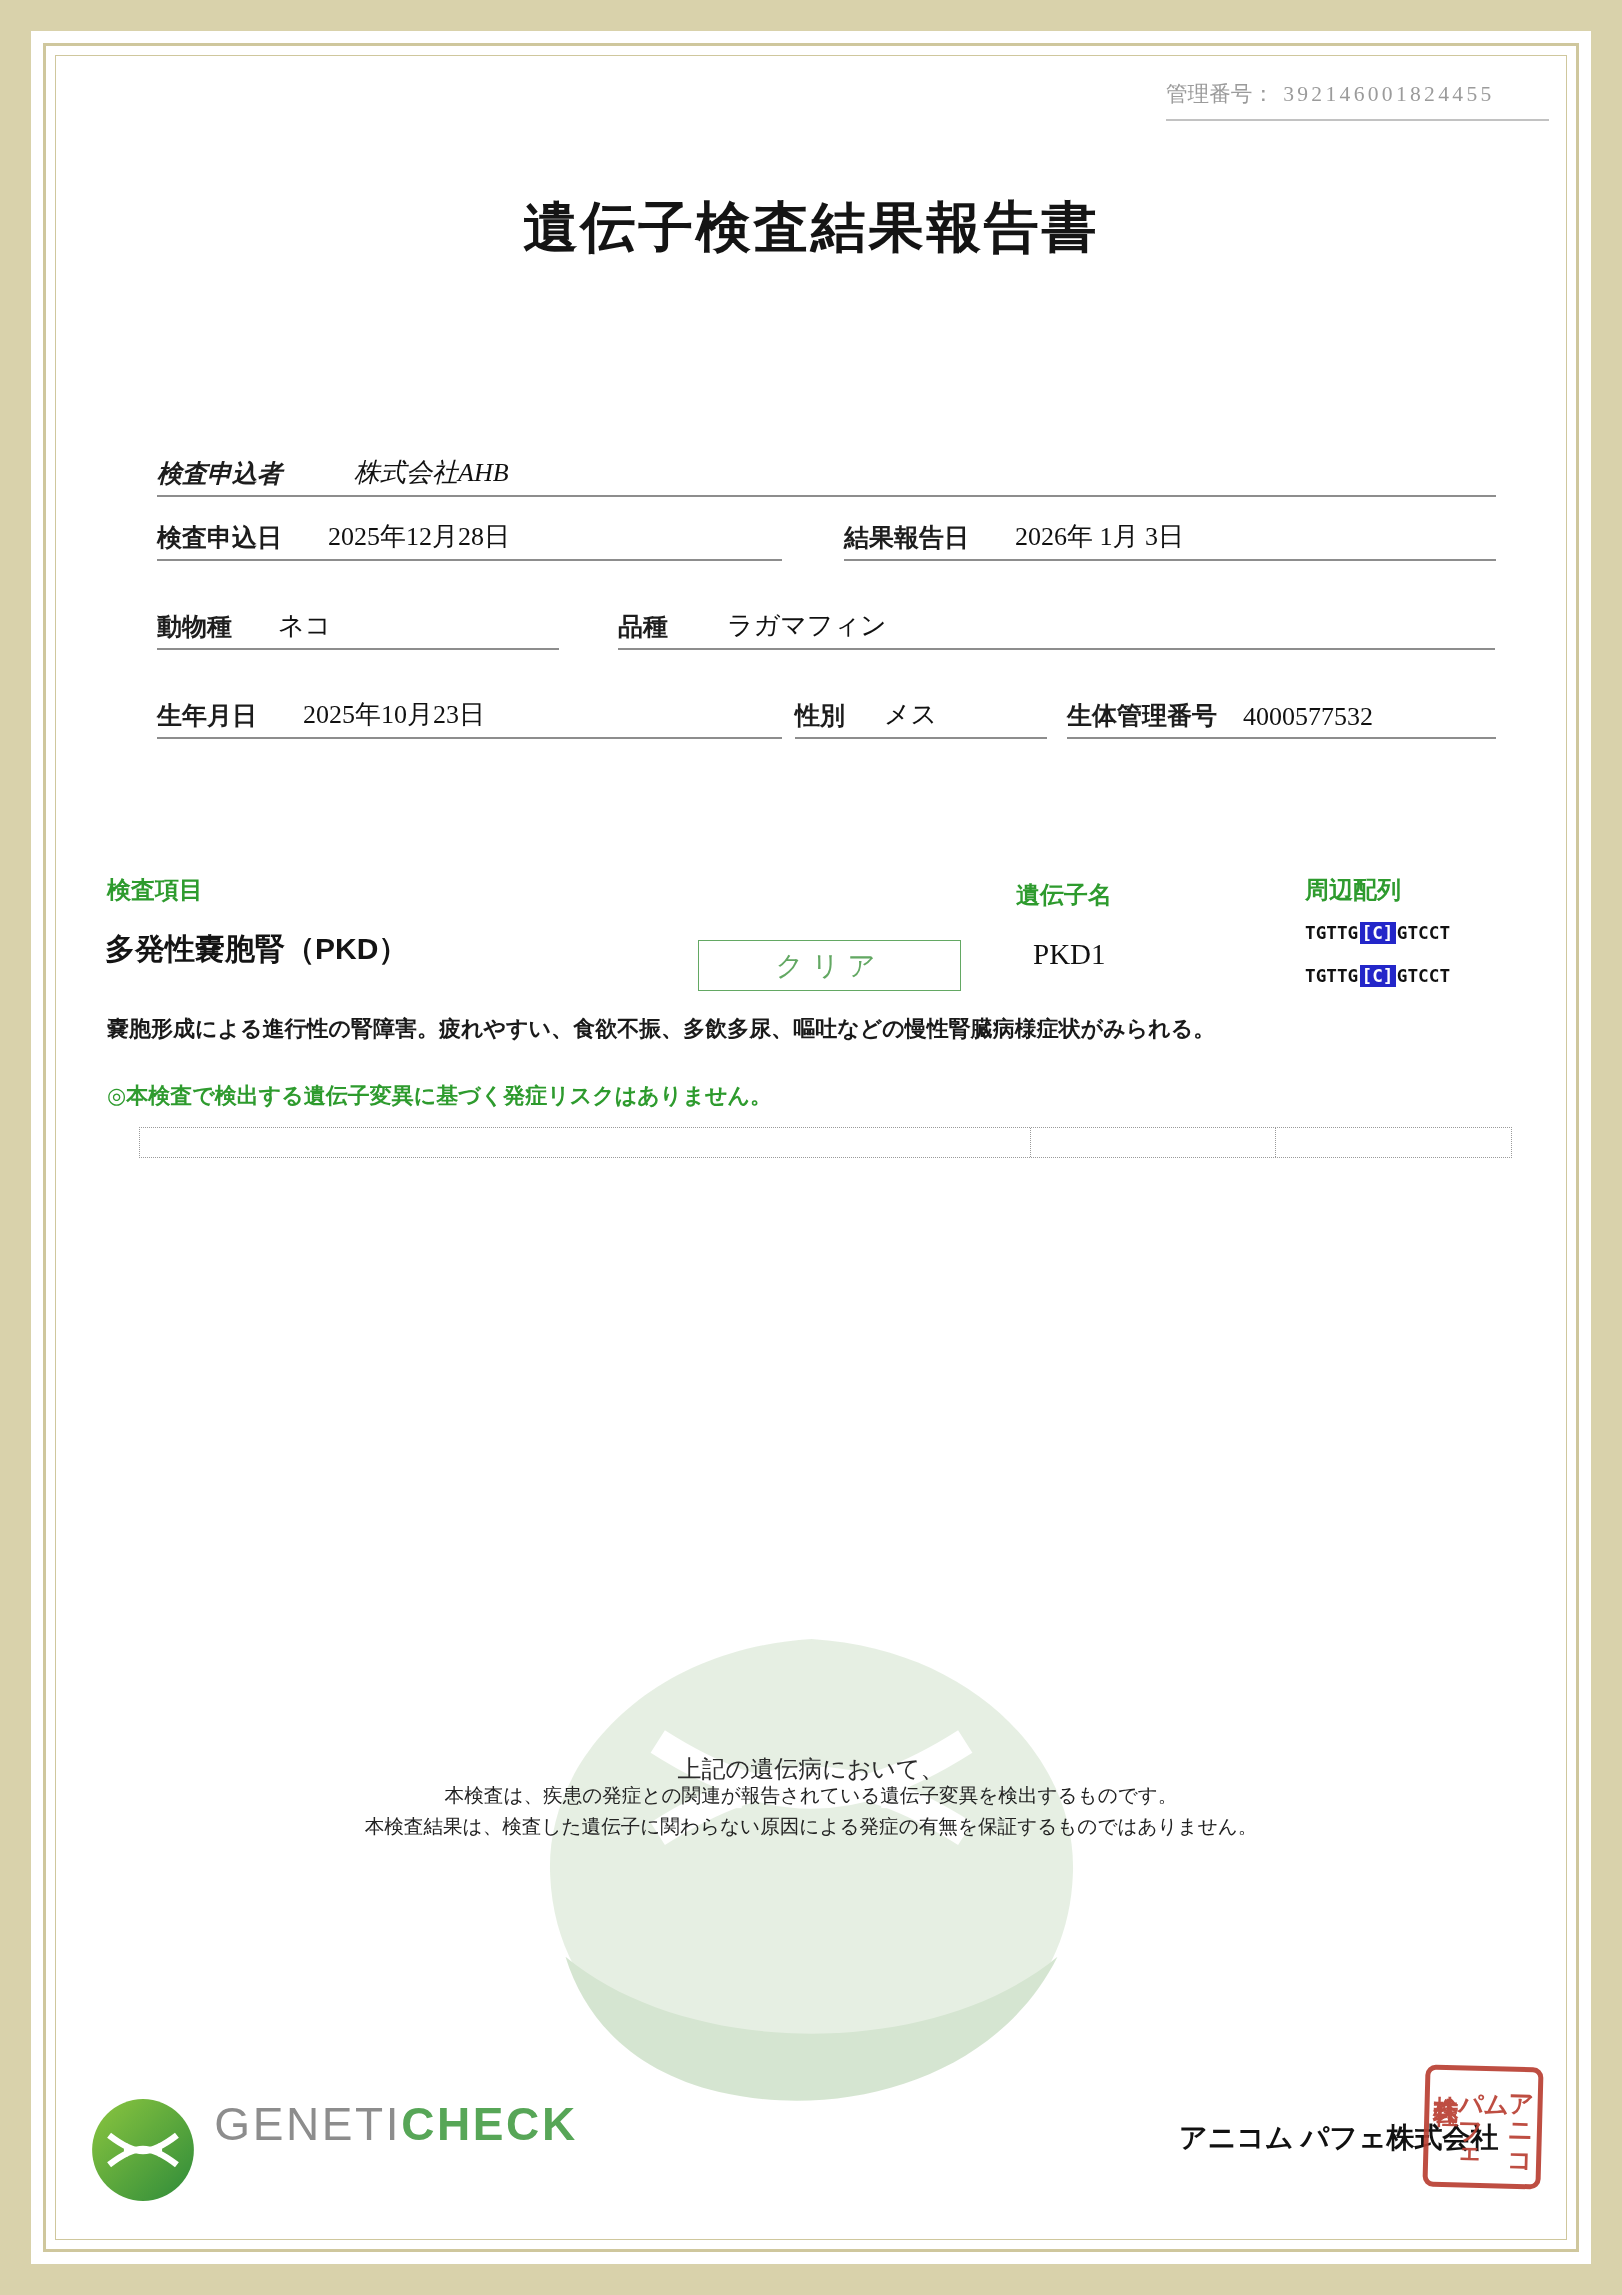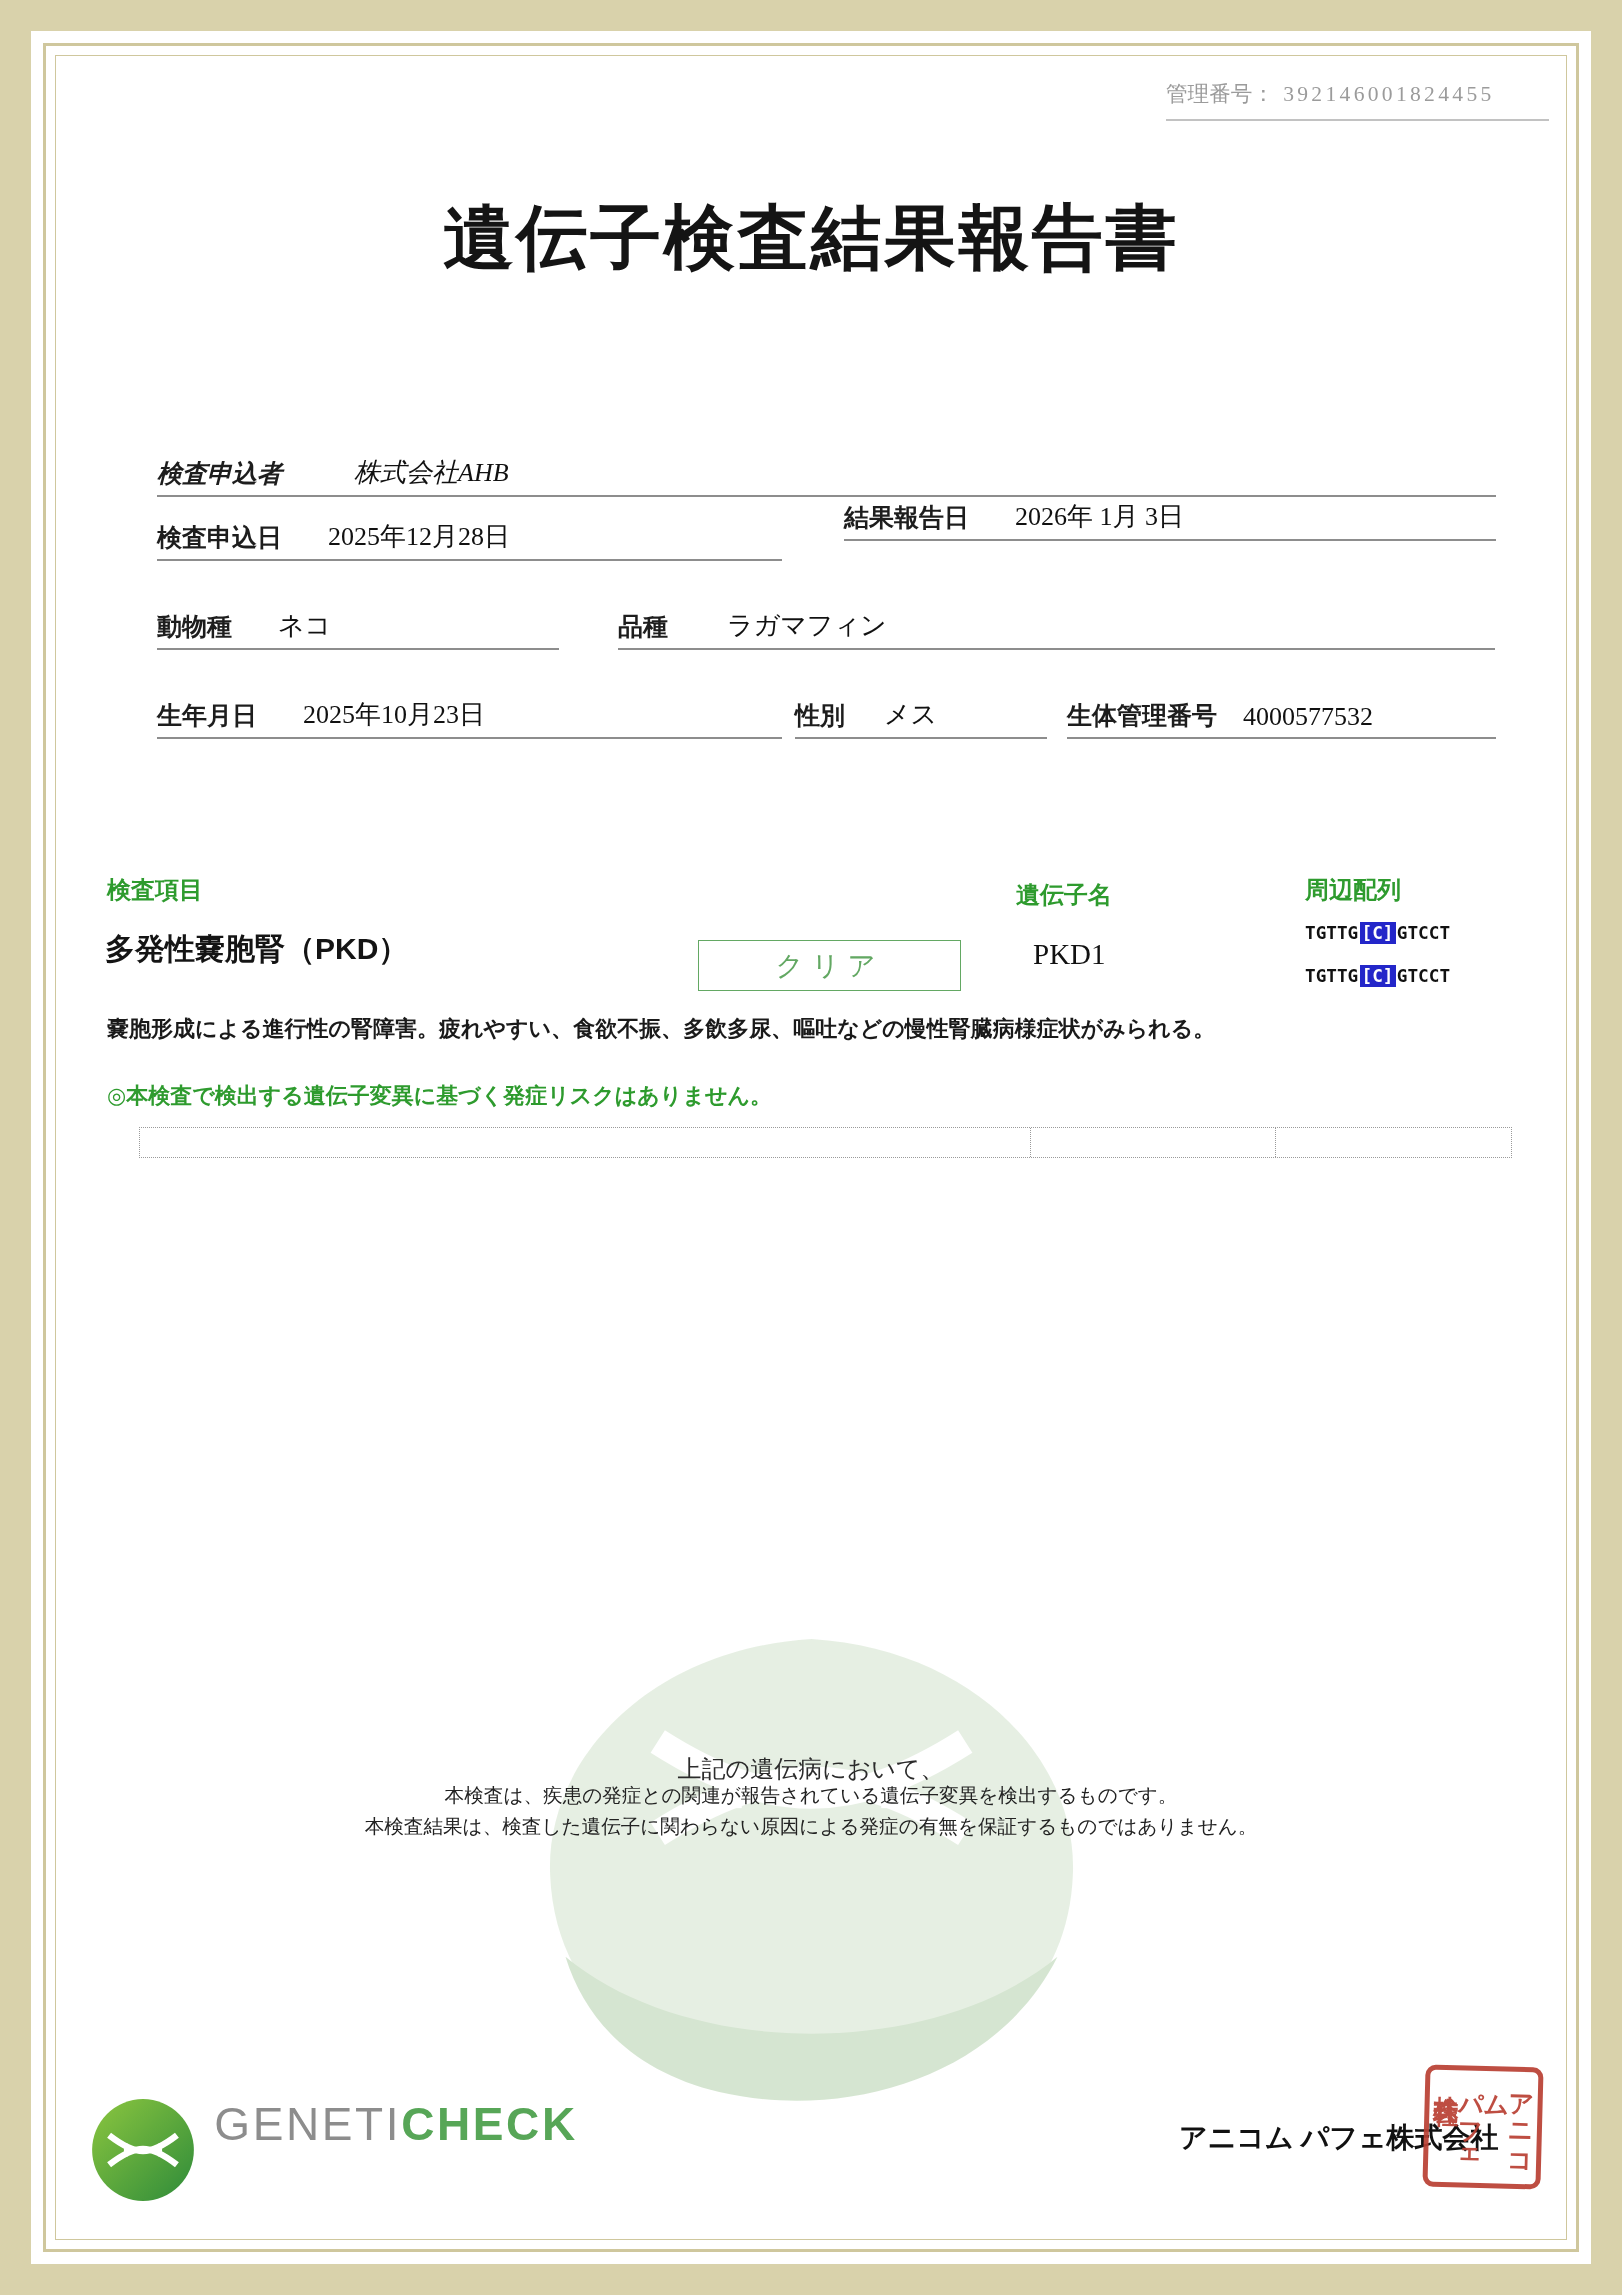--- a/index.html
+++ b/index.html
@@ -13,31 +13,31 @@
   .frame-outer { position:absolute; inset:43px; border:3.3px solid #cfc79d; pointer-events:none; }
   .frame-inner { position:absolute; inset:55px; border:1.3px solid #cfc79d; pointer-events:none; }
 
   
   .mgmt { position:absolute; top:79px; left:1166px; width:383px; color:#9b9b9b;
           font-size:21.6px; border-bottom:2px solid #c2c2c2; padding-bottom:11px; white-space:nowrap; }
   .mgmt-num { letter-spacing:3.3px; margin-left:9.2px; }
 
   
   .title { position:absolute; top:191px; left:0; width:100%; text-align:center;
-           font-size:71px; font-weight:700; letter-spacing:2.6px; color:#141414; }
+           font-size:55px; font-weight:700; letter-spacing:2.6px; color:#141414; }
 
   
   .field { position:absolute; height:43px; border-bottom:2px solid #8d8d8d;
            display:flex; align-items:flex-end; padding-bottom:5.2px; white-space:nowrap; }
   .field .lbl { font-weight:bold; font-size:25px; color:#1d1d1d; }
   .field .val { font-size:26px; color:#111; }
 
   .f-applicant  { top:454px;  left:157px;  width:1339px;font-style:italic; } .f-applicant  .val { margin-left:72px; }
   .f-applydate  { top:518px;  left:157px;  width:625px;  } .f-applydate  .val { margin-left:46px; }
-  .f-reportdate { top:498px;  left:844px; width:652px;  } .f-reportdate .val { margin-left:46px; }
+  .f-reportdate { top:518px;  left:844px; width:652px;  } .f-reportdate .val { margin-left:46px; }
   .f-species    { top:607px;  left:157px;  width:402px;  } .f-species    .val { margin-left:46px; }
   .f-breed      { top:607px;  left:618px;  width:877px; } .f-breed      .val { margin-left:59px; }
   .f-birth      { top:696px; left:157px;  width:625px;  } .f-birth      .val { margin-left:46px; }
   .f-sex        { top:696px; left:795px; width:252px;  } .f-sex        .val { margin-left:39px; }
   .f-animalid   { top:696px; left:1067px; width:429px;  } .f-animalid   .val { margin-left:26px; }
 
   
   .res-header { position:absolute; font-family:"Liberation Sans","DejaVu Sans",sans-serif;
                 font-weight:bold; font-size:24px; color:#2e9b2e; }
   .hdr-item { left:107px;  top:874px; }

